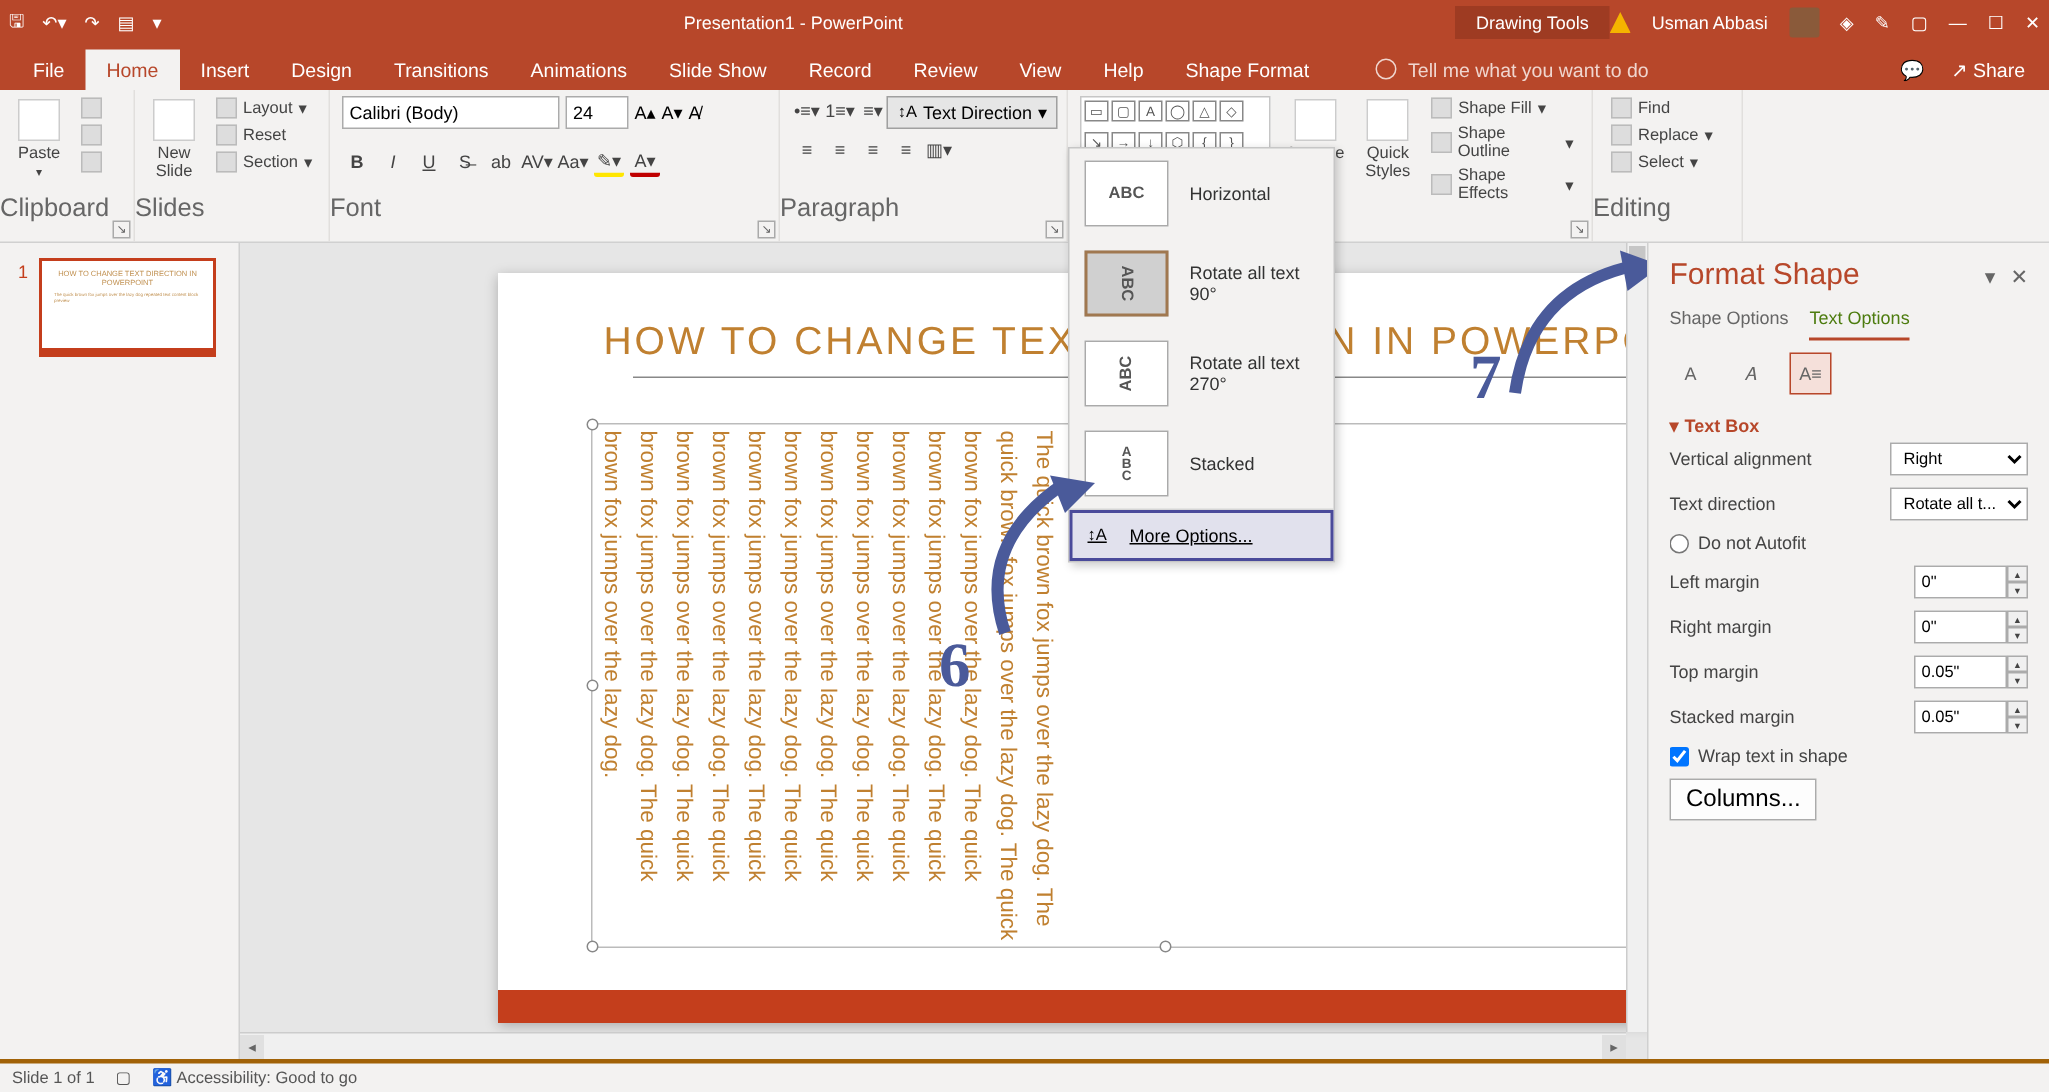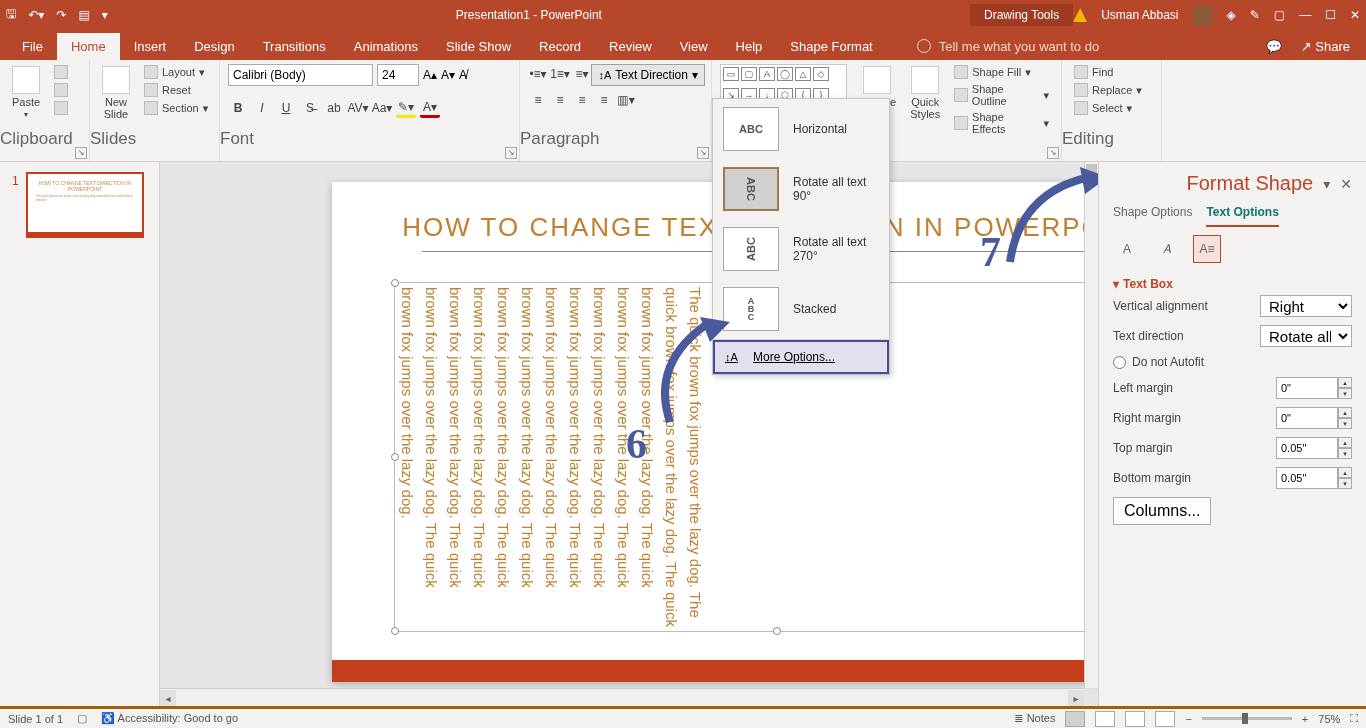--- a/index.html
+++ b/index.html
@@ -88,33 +88,33 @@
 .slide-bar { position:absolute; left:0; right:0; bottom:0; height:22px; background:#c43e1c;}
 
 
 .anno { position:absolute; z-index:60; color:#4a5a9a; font-weight:bold; font-size:42px; font-family: "Segoe Script", cursive; pointer-events:none;}
 .arrow-svg { position:absolute; z-index:55; pointer-events:none; }
 
 
 .pane { width: 268px; background: #f3f2f1; border-left: 1px solid #d0d0d0; display:flex; flex-direction:column; }
 .pane-header { padding: 10px 14px 6px 14px; display:flex; align-items:center; }
 .pane-header h2 { font-size: 20px; font-weight: 400; color: #217346; flex:1;}
-.pane-header h2.red { color: #b7472a; text-align: right; }
+.pane-header h2.red { color: #b7472a; }
 .pane-header .ctrl { color:#666; cursor:pointer; margin-left:10px; font-size:14px;}
 .pane-tabs { display:flex; gap:14px; padding: 4px 14px 0 14px; font-size:12px; }
 .pane-tabs div { padding-bottom:6px; cursor:pointer; color:#666;}
-.pane-tabs div.active { color:#0f766e; border-bottom:2px solid #b7472a; font-weight:700;}
+.pane-tabs div.active { color:#4d7c0f; border-bottom:2px solid #b7472a; font-weight:400;}
 .pane-icons { display:flex; gap:12px; padding:8px 14px; }
 .pane-icons .picon { width:28px;height:28px; border:1px solid transparent; display:flex;align-items:center;justify-content:center; cursor:pointer; color:#666;}
 .pane-icons .picon.active { border:1px solid #b7472a; background:#f5e0da;}
 .pane-section { padding: 6px 14px; }
 .pane-section .sect-title { color:#b7472a; font-size:12px; font-weight:600; cursor:pointer; display:flex;align-items:center;gap:4px;}
 .pane-row { display:flex; align-items:center; padding:4px 0; font-size:12px; color:#444;}
 .pane-row label { flex:1; }
-.pane-row select, .pane-row input[type=text] { width:92px; height:22px; border:1px solid #ababab; background:#fff; font-size:15px; padding:0 4px;}
+.pane-row select, .pane-row input[type=text] { width:92px; height:22px; border:1px solid #ababab; background:#fff; font-size:11px; padding:0 4px;}
 .pane-row input[type=radio], .pane-row input[type=checkbox] { margin-right:6px;}
 .pane-btn { padding:4px 10px; border:1px solid #ababab; background:#fdfdfd; cursor:pointer; font-size:16px;}
 .spinbox { display:flex; }
 .spinbox input { width:62px;height:22px;border:1px solid #ababab;font-size:11px;padding:0 4px;}
 .spinbox .spins { display:flex;flex-direction:column;}
 .spinbox .spins span{width:14px;height:11px;border:1px solid #ababab;font-size:7px;display:flex;align-items:center;justify-content:center;background:#f0f0f0;cursor:pointer;}
 
 
 .statusbar { position:absolute; left:0; right:0; bottom:0; height:22px; background:#f3f2f1; border-top:3px solid #a16207; display:flex; align-items:center; padding:0 8px; font-size:11px; color:#555;}
 .statusbar .sb-left { display:flex; gap:14px; align-items:center;}
@@ -463,49 +463,39 @@
           <label>Top margin</label>
           <div class="spinbox">
             <input value="0.05&quot;" style="">
             <div class="spins">
               <span>▴</span>
               <span>▾</span>
             </div>
           </div>
         </div>
       <div class="pane-row">
-          <label>Bottom margin</label>
+          <label>Stacked margin</label>
           <div class="spinbox">
             <input value="0.05&quot;" style="">
             <div class="spins">
               <span>▴</span>
               <span>▾</span>
             </div>
           </div>
         </div>
       <div class="pane-row">
+          <input type="checkbox" checked="" style="">
+          <label>Wrap text in shape</label>
+        </div>
+      <div class="pane-row">
           <button class="pane-btn">Columns...</button>
         </div>
     </div>
   </div>
 </div>
 
 <div class="statusbar">
   <div class="sb-left">
     <span>Slide 1 of 1</span>
     <span>▢</span>
     <span>♿ <span>Accessibility: Good to go</span></span>
   </div>
-  <div class="sb-right">
-    <span>≣ <span>Notes</span></span>
-    <span class="viewbtn active"></span>
-    <span class="viewbtn"></span>
-    <span class="viewbtn"></span>
-    <span class="viewbtn"></span>
-    <span>−</span>
-    <div class="zoom-slider">
-        <div class="zthumb"></div>
-      </div>
-    <span>+</span>
-    <span>75%</span>
-    <span>⛶</span>
-  </div>
 </div>
 
 </body></html>

